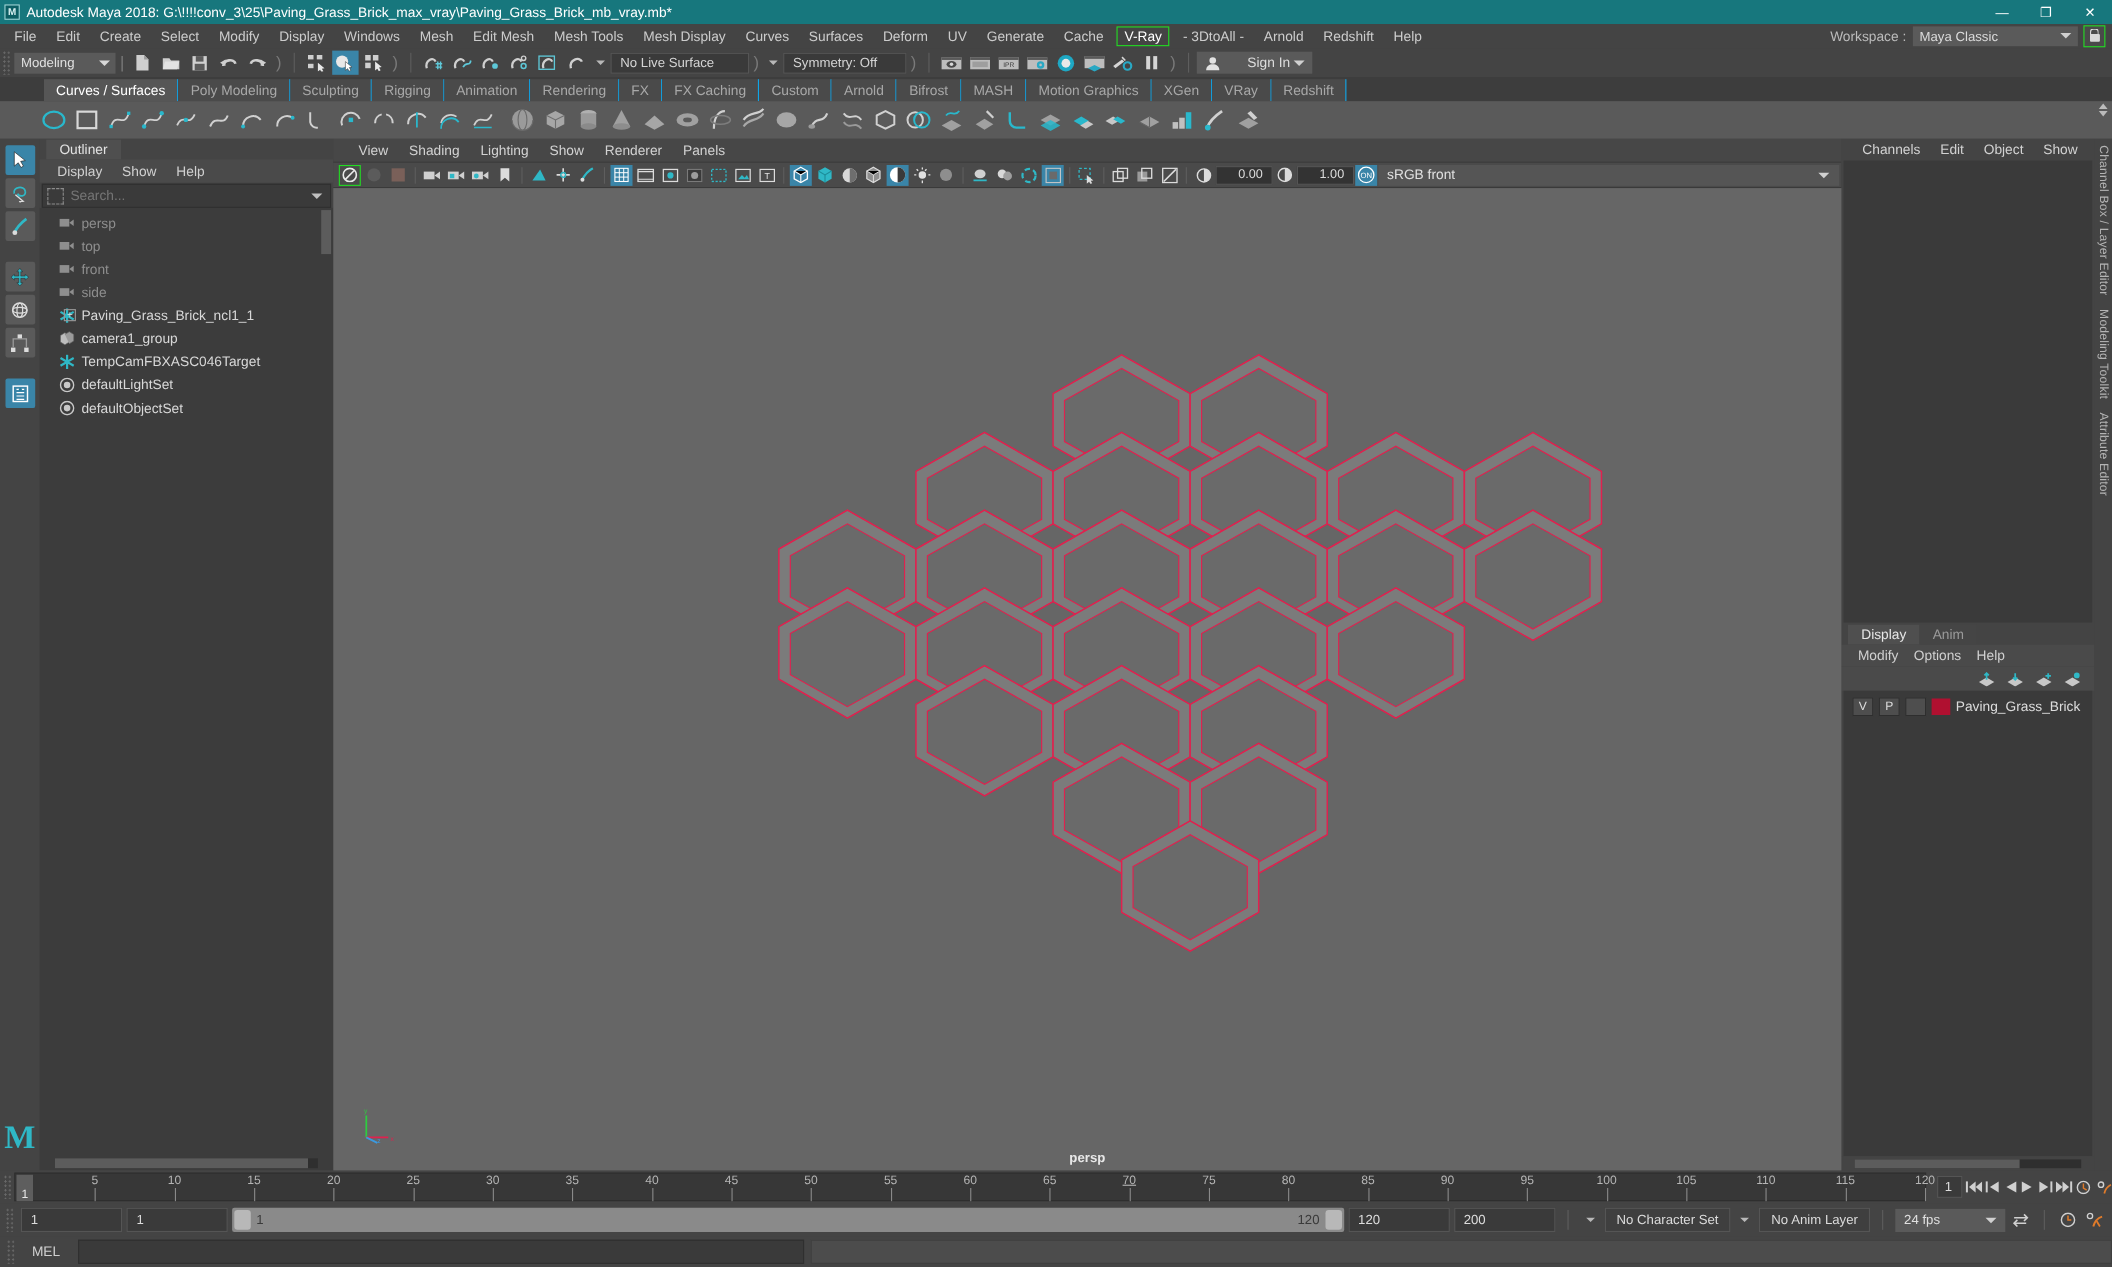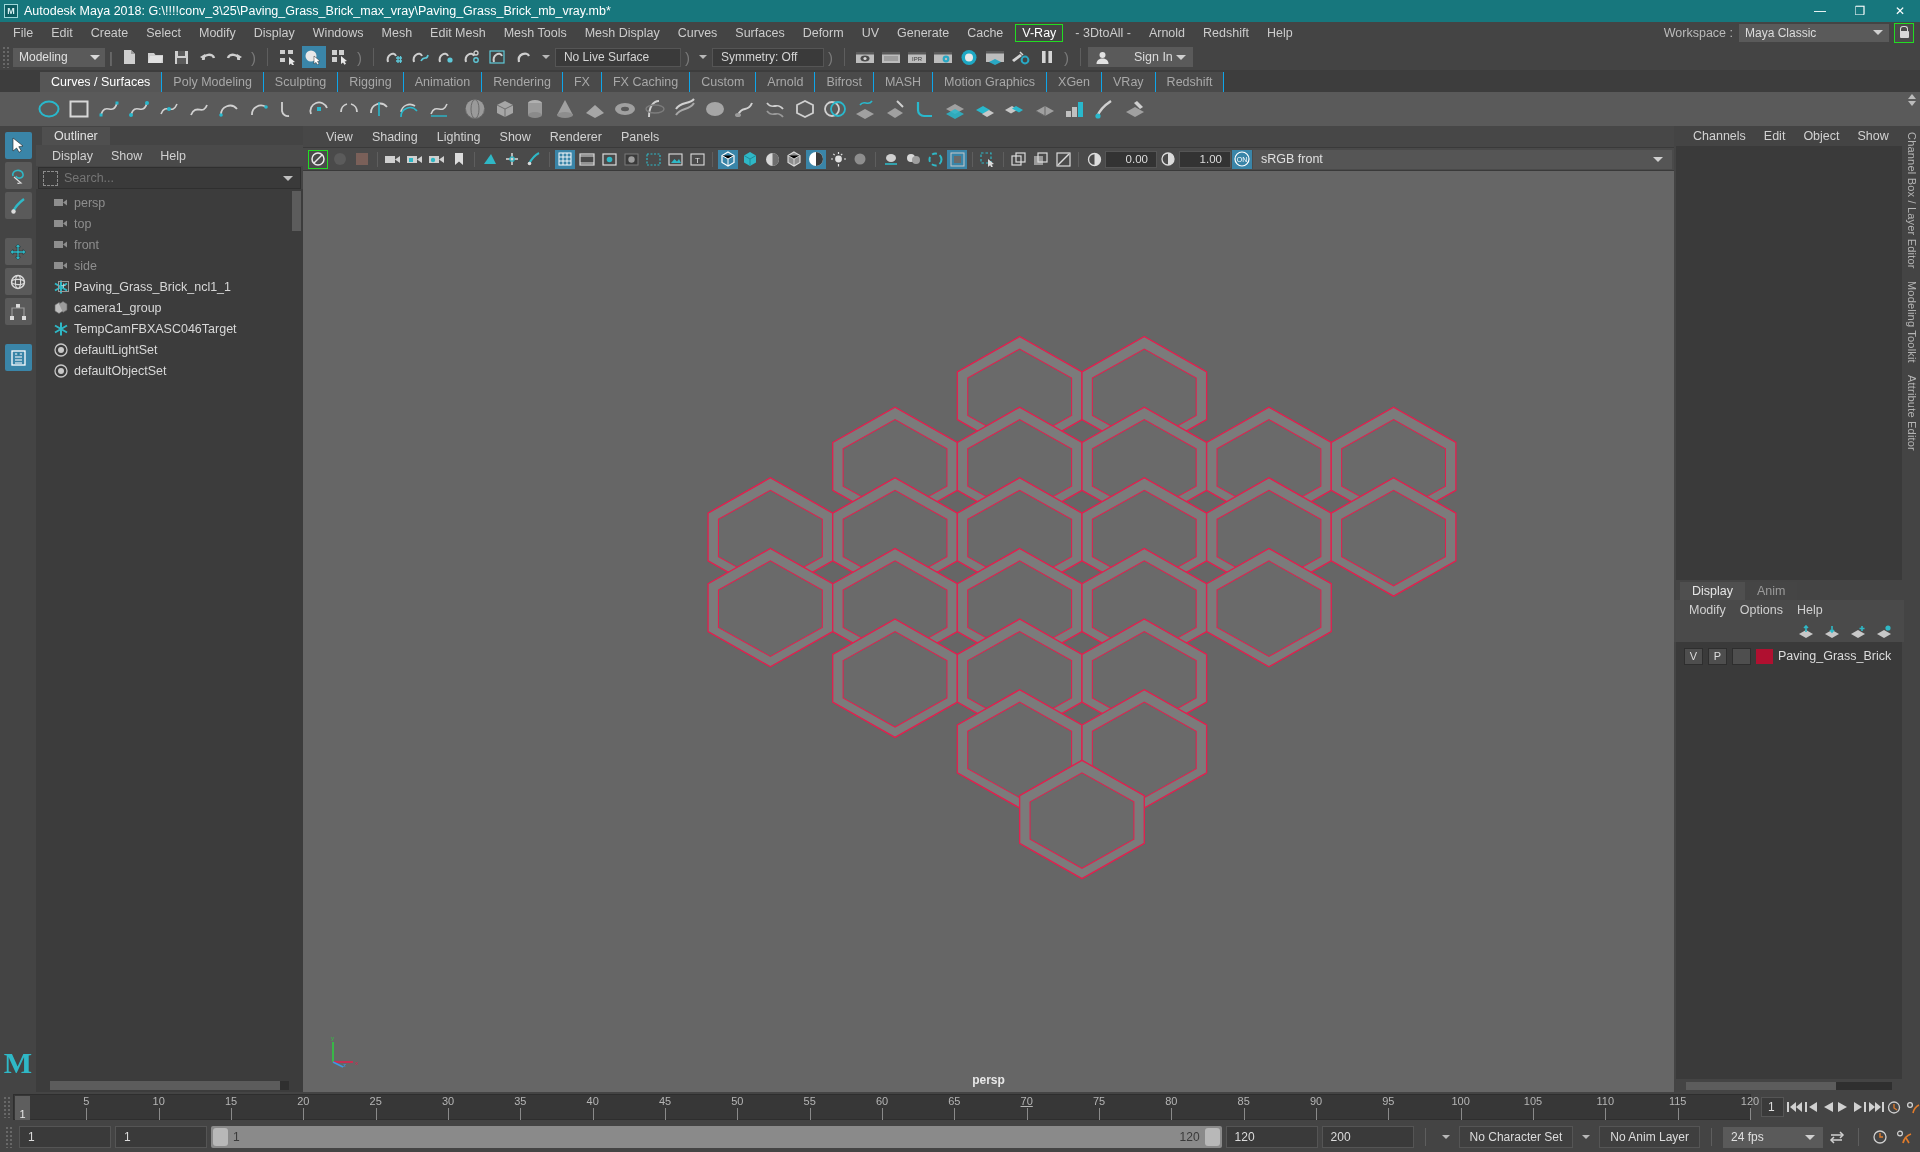--- a/index.html
+++ b/index.html
@@ -1334,15 +1334,21 @@
       </div>
     <div class="pb" style="margin-right:6px">
         <svg width="17" height="14" viewBox="0 0 17 14">
           <circle cx="4" cy="3.5" r="2.4" fill="none" stroke="#d0d0d0" stroke-width="1.2"></circle>
           <path d="M7 13c1.5-6 5-8 8-9" stroke="#e07b2a" stroke-width="1.8" fill="none"></path>
           <path d="M10 8l3 5" stroke="#e07b2a" stroke-width="1.6"></path>
         </svg>
       </div>
   </div>
 
+  <div class="melrow">
+    <div class="gripper"></div>
+    <div class="mel-label">MEL</div>
+    <div class="mel-input"></div>
+    <div class="mel-input2"></div>
+  </div>
 
 
 </div>
 
 </body></html>

